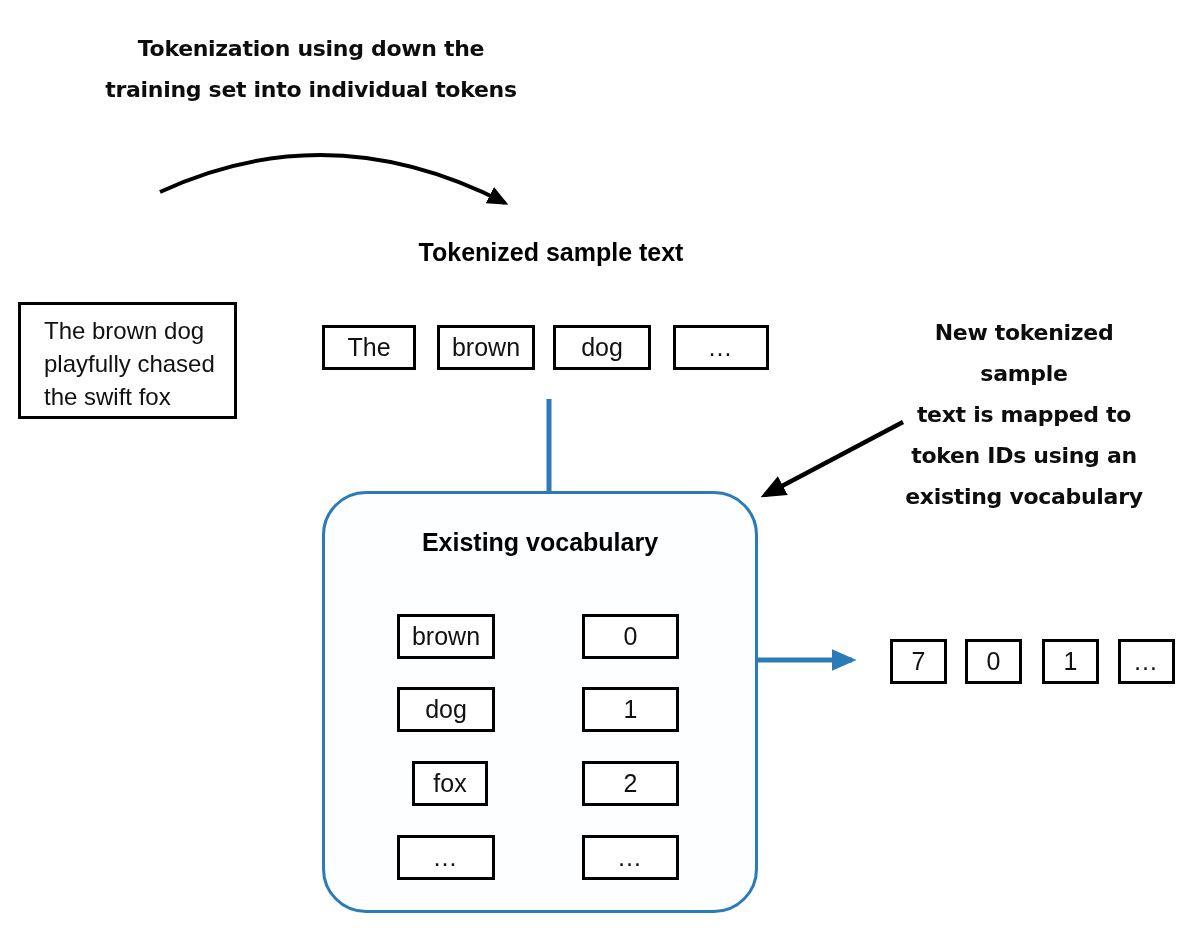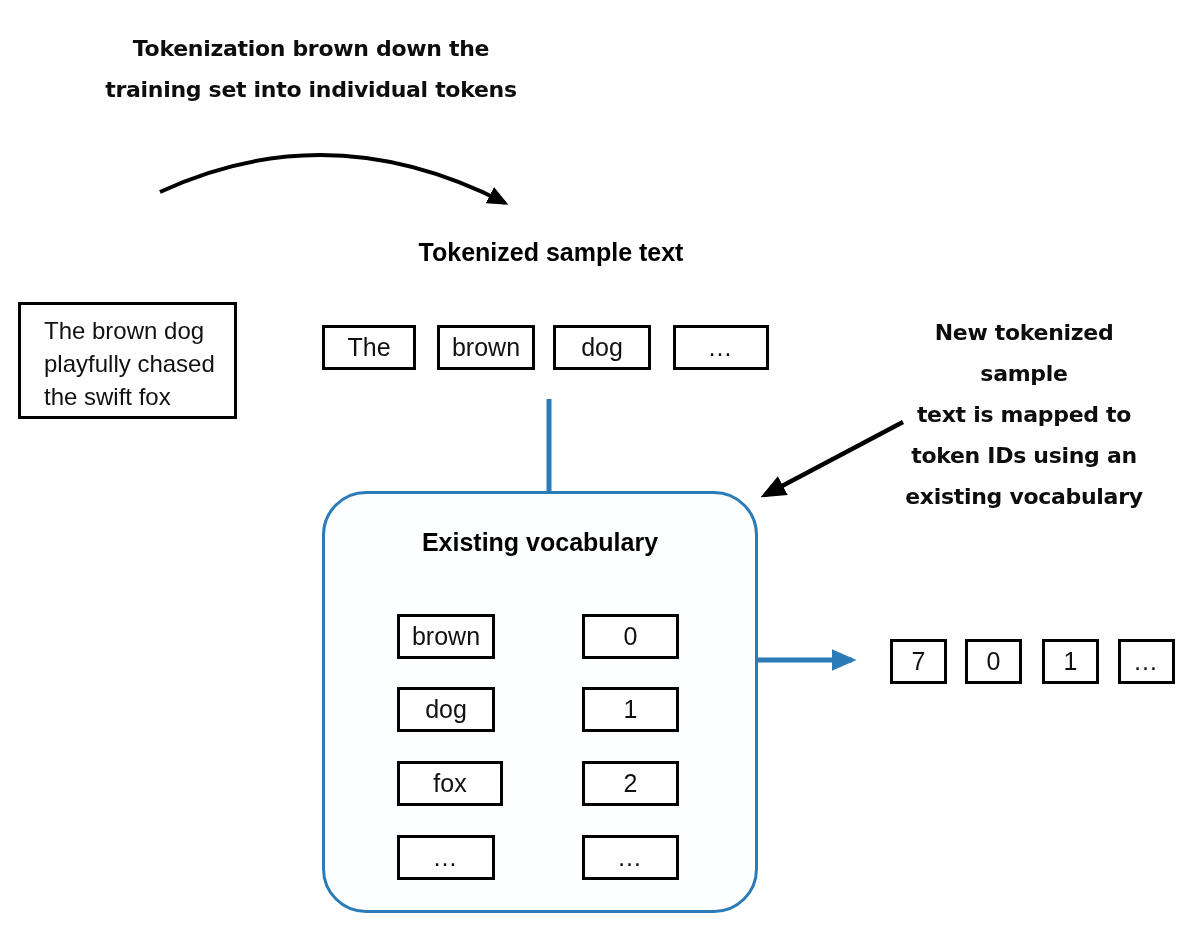--- a/index.html
+++ b/index.html
@@ -74,21 +74,21 @@
     background: #fdfeff;
   }
 
   svg.overlay { position: absolute; left: 0; top: 0; overflow: visible; }
 </style>
 </head>
 <body>
 
 <div id="canvas">
 
-  <div class="abs annot" style="left:66px; top:28px; width:490px;">Tokenization brown down the
+  <div class="abs annot" style="left:66px; top:28px; width:490px;">Tokenization using down the
 training set into individual tokens</div>
 
   <svg class="overlay" width="1198" height="942">
     <defs>
       <marker id="blkhead" viewBox="0 0 10 10" refX="8.2" refY="5" markerWidth="5.2" markerHeight="5.2" orient="auto-start-reverse">
         <path d="M 0 0.6 L 10 5 L 0 9.4 z" fill="#000000"></path>
       </marker>
       <marker id="bluehead" viewBox="0 0 10 10" refX="8.2" refY="5" markerWidth="5.0" markerHeight="5.0" orient="auto-start-reverse">
         <path d="M 0 0.6 L 10 5 L 0 9.4 z" fill="#2b7bb9"></path>
       </marker>
@@ -131,21 +131,21 @@
   <div class="abs vocab-panel" style="left:322px; top:491px; width:436px; height:422px;"></div>
 
   <div class="abs sect-title" style="left:390px; top:528px; width:300px;">Existing vocabulary</div>
 
   <div class="abs tbox" style="left:397px; top:614px; width:98px; height:45px;">brown</div>
   <div class="abs tbox" style="left:582px; top:614px; width:97px; height:45px;">0</div>
 
   <div class="abs tbox" style="left:397px; top:687px; width:98px; height:45px;">dog</div>
   <div class="abs tbox" style="left:582px; top:687px; width:97px; height:45px;">1</div>
 
-  <div class="abs tbox" style="left:397px; top:761px; width:106px; height:45px;">fox</div>
+  <div class="abs tbox" style="left:412px; top:761px; width:76px; height:45px;">fox</div>
   <div class="abs tbox" style="left:582px; top:761px; width:97px; height:45px;">2</div>
 
   <div class="abs tbox dots" style="left:397px; top:835px; width:98px; height:45px;">…</div>
   <div class="abs tbox dots" style="left:582px; top:835px; width:97px; height:45px;">…</div>
 
 
   <div class="abs tbox" style="left:890px; top:639px; width:57px; height:45px;">7</div>
   <div class="abs tbox" style="left:965px; top:639px; width:57px; height:45px;">0</div>
   <div class="abs tbox" style="left:1042px; top:639px; width:57px; height:45px;">1</div>
   <div class="abs tbox dots" style="left:1118px; top:639px; width:57px; height:45px;">…</div>

